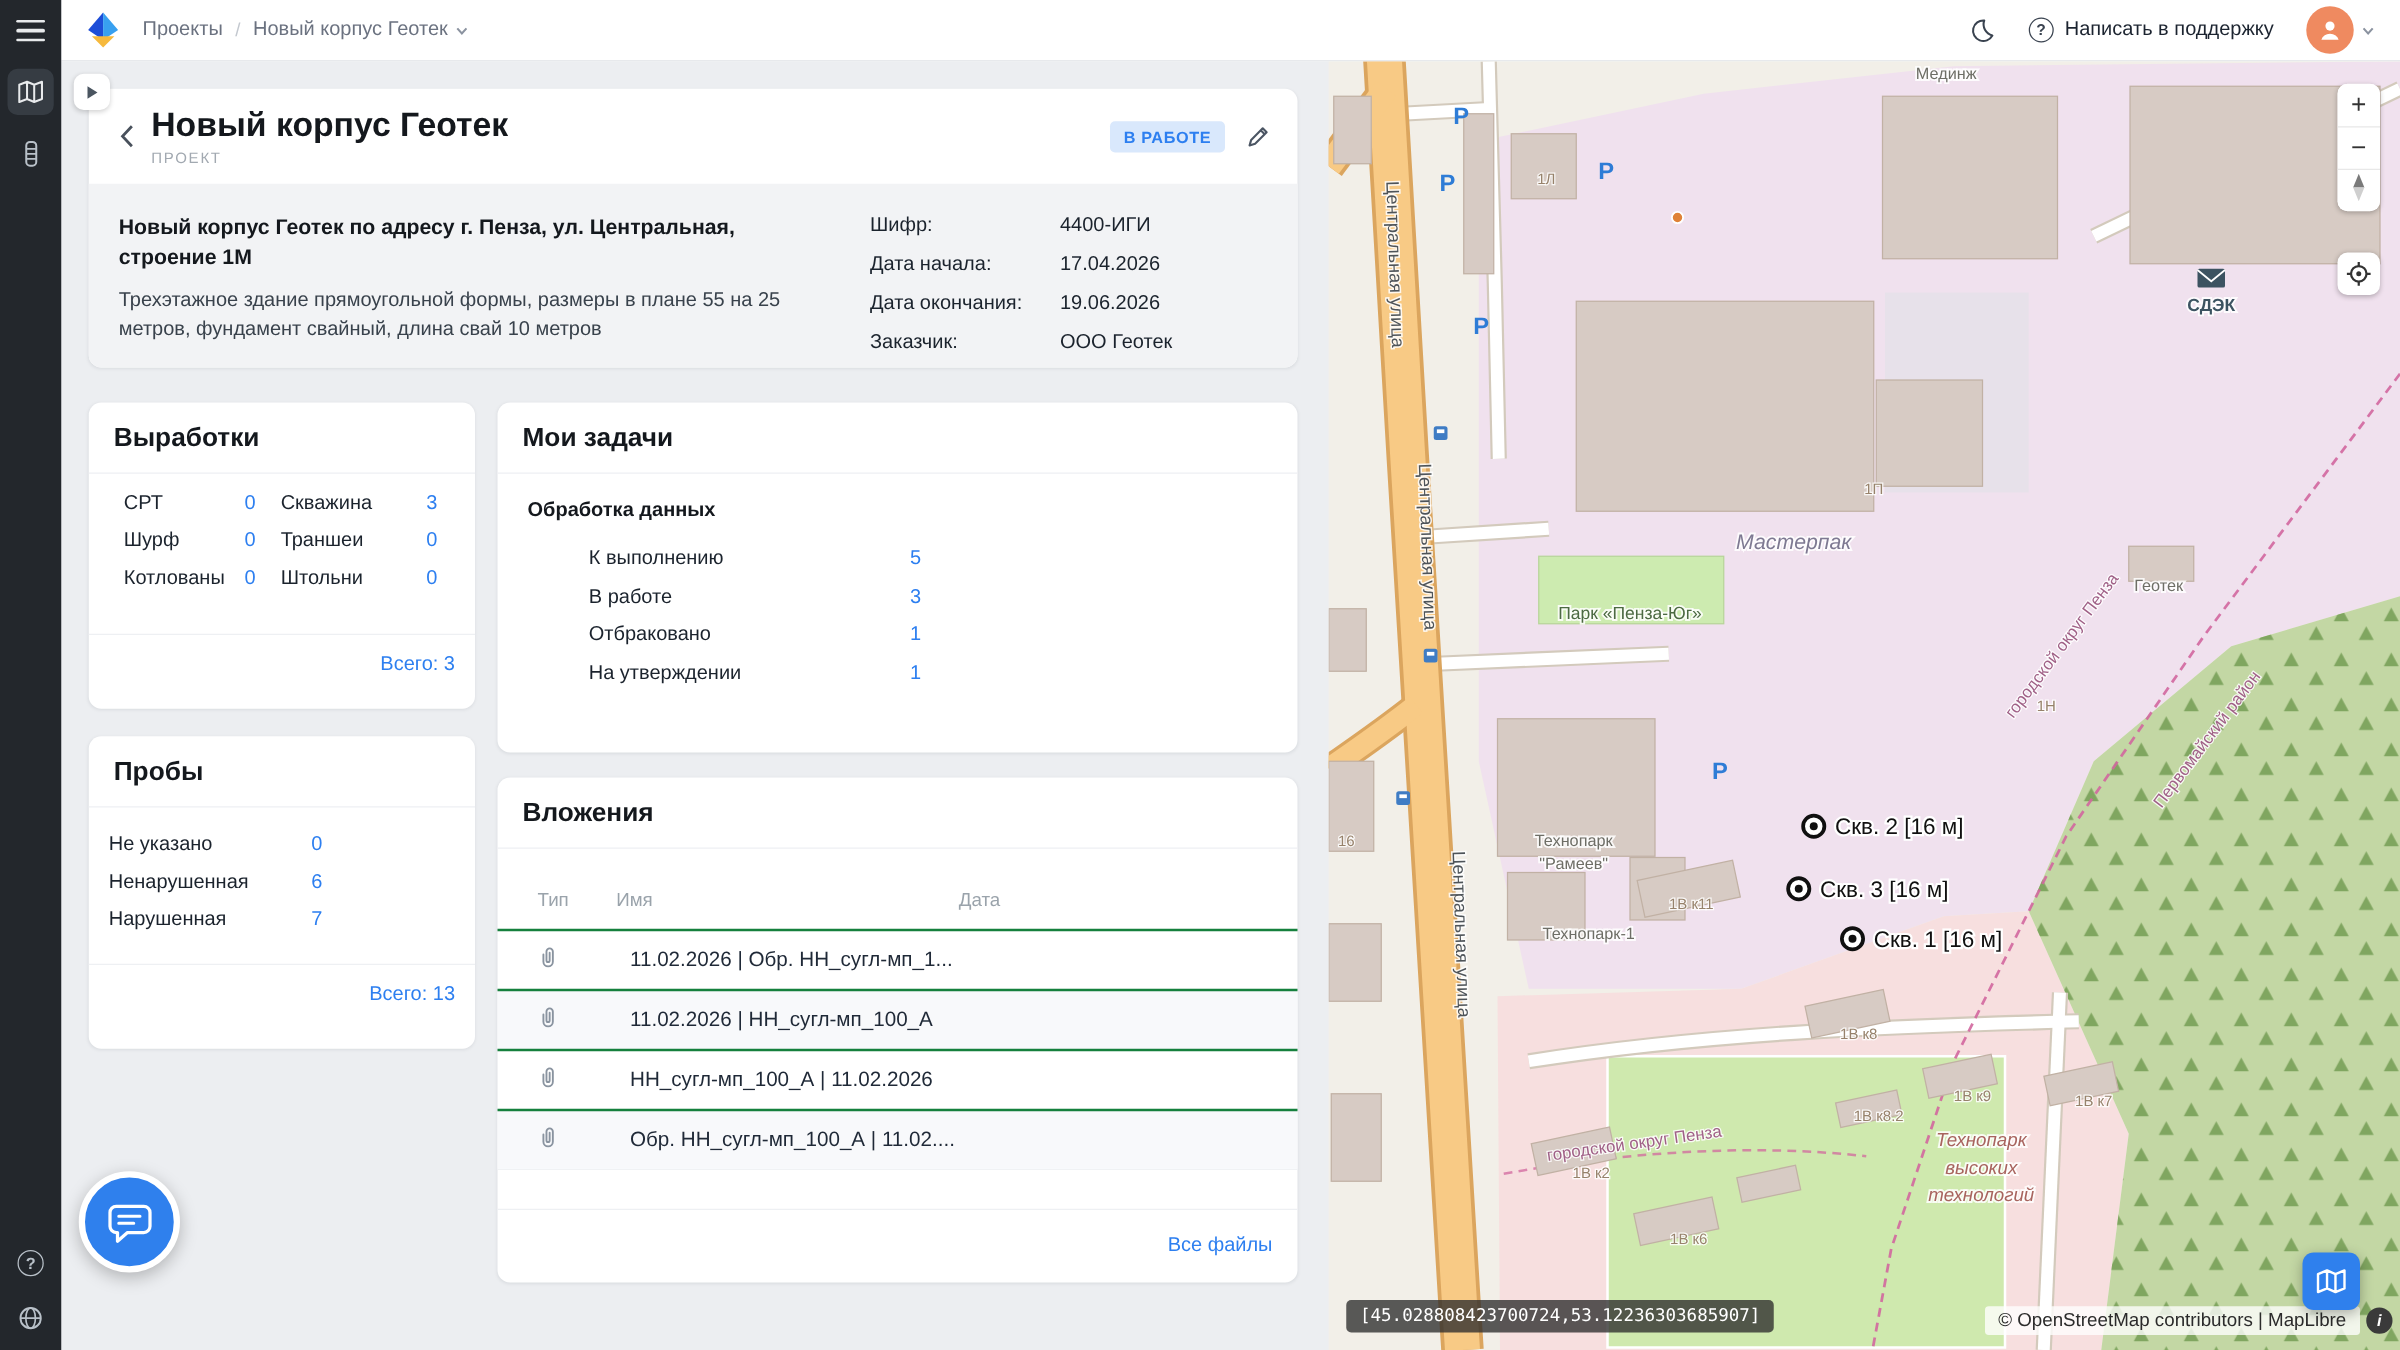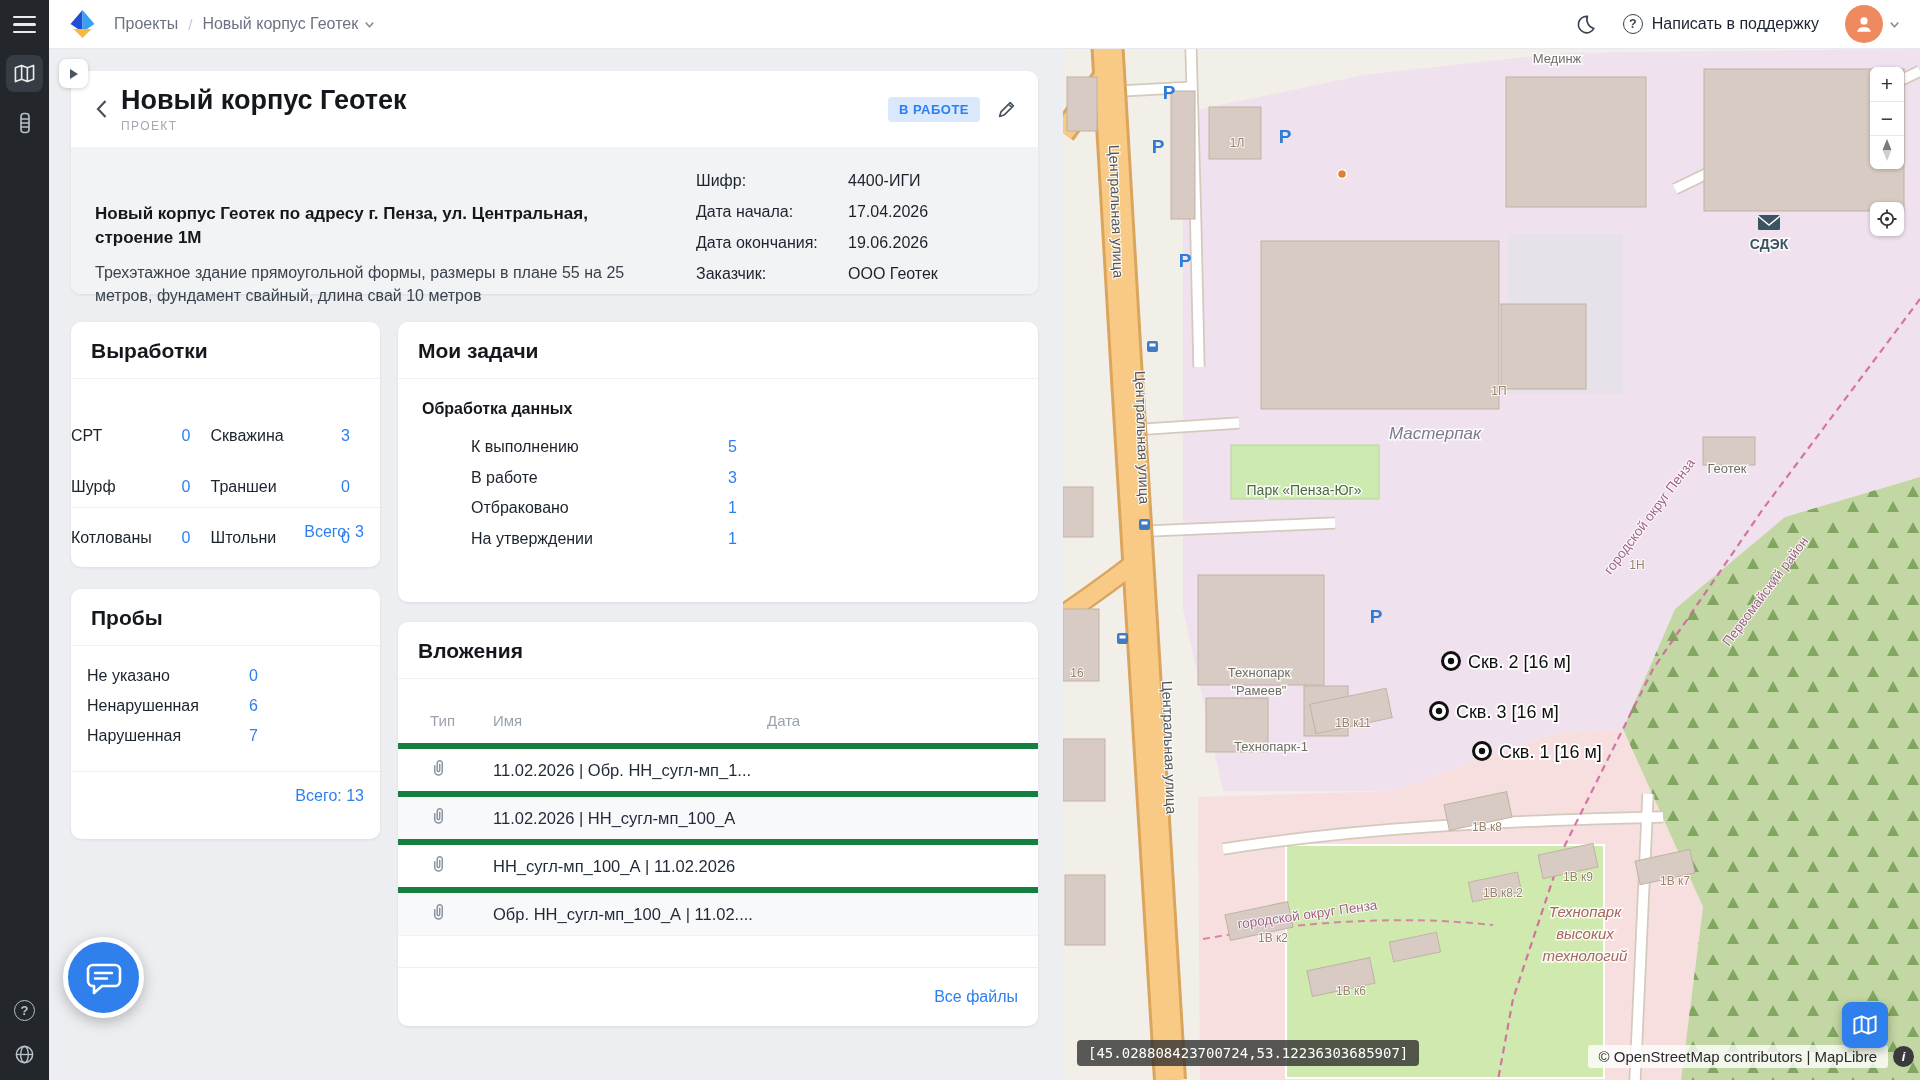--- a/index.html
+++ b/index.html
@@ -42,31 +42,31 @@
   
   #project-card { left:71px; top:71px; width:967px; height:223px; }
   #project-head { display:flex; align-items:center; padding:0 21px 0 18px; height:76px; }
   #back-btn { width:24px; height:24px; display:flex; align-items:center; justify-content:center; cursor:pointer; margin-right:8px; }
   #project-title { font-size:27px; font-weight:bold; color:#14181d; }
   #project-subtitle { font-size:12px; letter-spacing:1.4px; color:#a2a9b1; margin-top:3px; }
   .badge { margin-left:auto; background:#d9e8fc; color:#2d7ff0; font-size:13px; font-weight:bold;
     letter-spacing:.5px; padding:5px 11px; border-radius:4px; cursor:pointer; }
   #edit-btn { margin-left:16px; cursor:pointer; display:flex; }
   #project-info { background:#f2f3f5; border-radius:0 0 10px 10px; height:147px; display:flex; padding:23px 24px; }
-  #info-left { flex:1; padding-right:42px;margin-top:32px; }
+  #info-left { flex:1; padding-right:42px; }
   #info-address { font-size:17px; font-weight:bold; line-height:24px; color:#14181d; max-width:610px; }
   #info-desc { font-size:16px; line-height:23px; color:#39424c; margin-top:11px; max-width:610px; }
   #info-fields { width:318px; padding-top:2px; }
   .field-row { display:flex; margin-bottom:13px; font-size:16px; color:#1b232d; }
   .field-label { width:152px; }
 
   
   #vyr-card { left:71px; top:322px; width:309px; height:245px; }
   #proby-card { left:71px; top:589px; width:309px; height:250px; }
-  .pair-row { display:flex; padding:0 30px 0 0; height:30px; align-items:flex-end; font-size:16px;margin-top:21px; }
+  .pair-row { display:flex; padding:0 30px 0 28px; height:30px; align-items:flex-start; font-size:16px; }
   .pair-half { display:flex; width:50%; }
   .pair-half.first { padding-right:20px; }
   .pl { flex:1; color:#1b232d; }
   .pv { width:26px; text-align:right; color:#2d7ff0; font-weight:500; }
   .stat-body { padding-top:15px; height:128px; }
   .card-footer { border-top:1px solid #eef0f3; text-align:right; padding:15px 16px; font-size:16px;
     color:#2d7ff0; font-weight:500; cursor:pointer; }
   .simple-row { display:flex; padding:0 16px; height:30px; align-items:center; font-size:16px; }
   .simple-row .lbl { width:162px; color:#1b232d; }
   .simple-row .val { color:#2d7ff0; font-weight:500; }
@@ -76,21 +76,21 @@
   #tasks-card { left:398px; top:322px; width:640px; height:280px; }
   #tasks-group { font-size:16px; font-weight:bold; color:#14181d; margin:21px 12px 14px 24px; }
   .task-row { display:flex; align-items:center; height:30.5px; padding-left:45px; font-size:16px; cursor:pointer; }
   .task-row .lbl { width:257px; color:#1b232d;margin-left:28px; }
   .task-row .val { color:#2d7ff0; font-weight:500; }
 
   
   #att-card { left:398px; top:622px; width:640px; height:404px; }
   .att-grid { display:grid; grid-template-columns:63px 274px 1fr; padding-left:32px; align-items:center; }
   #att-header { height:64px; padding-top:18px; font-size:15px; color:#9aa3ab; }
-  .att-row { height:48px; border-top:6px solid #15803d; font-size:16.5px; color:#1f2937; cursor:pointer; }
+  .att-row { height:48px; border-top:2px solid #15803d; font-size:16.5px; color:#1f2937; cursor:pointer;gap:11px; }
   .att-rows > .att-row:nth-child(even) { background:#f8f9fb; }
   .att-rows { border-bottom:1px solid #f0f2f4; }
   #att-footer { position:absolute; left:0; right:0; bottom:0; border-top:1px solid #eef0f3;
     text-align:right; padding:20px 20px; }
   #all-files { font-size:16px; color:#2d7ff0; font-weight:500; cursor:pointer; }
 
   
   #chat-fab { position:absolute; left:63px; bottom:62px; width:81px; height:81px; border-radius:50%;
     background:#2f80ed; border:5px solid #fff; box-shadow:0 4px 14px rgba(0,0,0,.25);
     display:flex; align-items:center; justify-content:center; cursor:pointer; z-index:50; }

